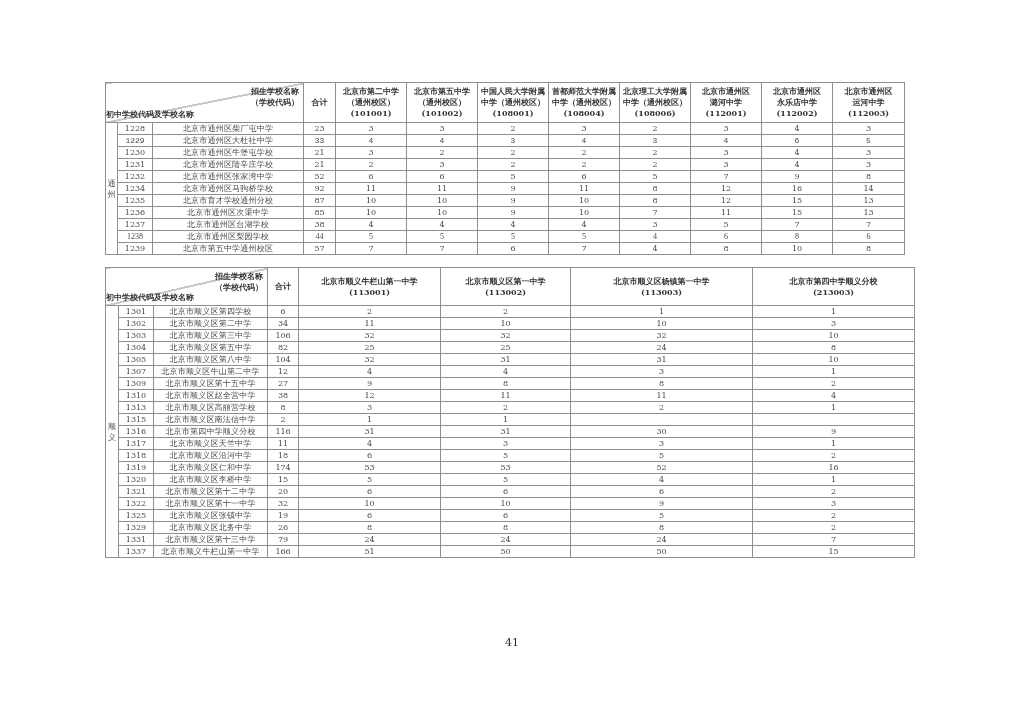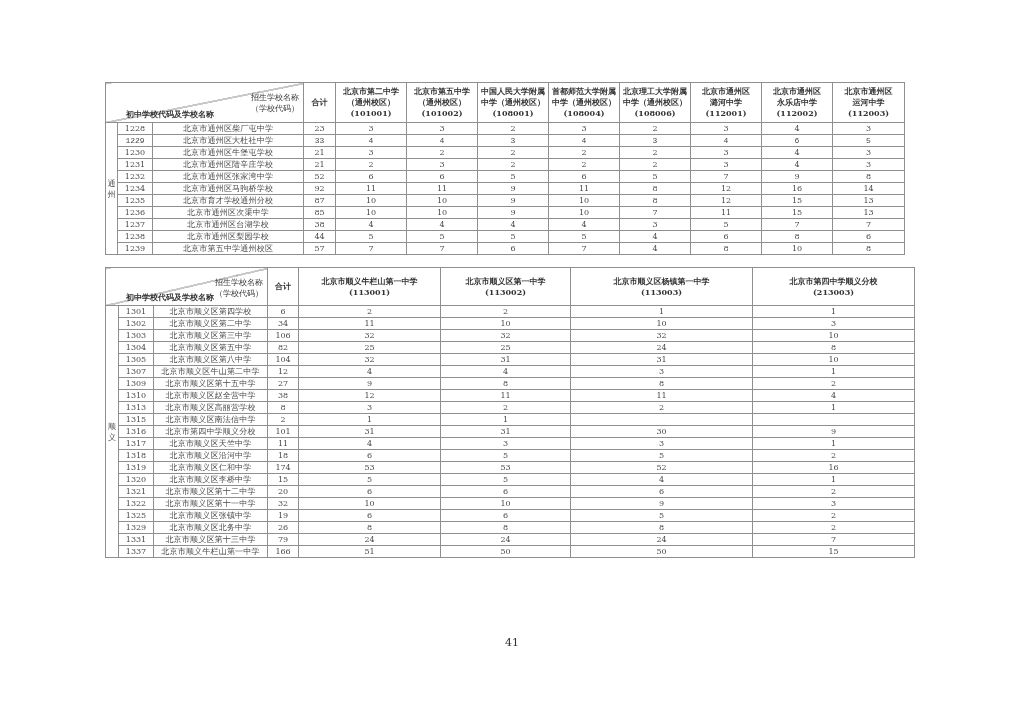--- a/index.html
+++ b/index.html
@@ -60,24 +60,24 @@
   th.corner-cell{
     position:relative;
     background-image:linear-gradient(to bottom right,
       transparent calc(50% - 0.5px),
       var(--border) calc(50% - 0.5px),
       var(--border) calc(50% + 0.5px),
       transparent calc(50% + 0.5px));
   }
   .corner-tr{
     position:absolute; top:3px; right:4px;
-    text-align:right; font-weight:normal; font-size:8px; line-height:10px;margin-top:6px;
+    text-align:right; font-weight:bold; font-size:8px; line-height:10px;
   }
   .corner-bl{
-    position:absolute; bottom:3px; left:20px;
+    position:absolute; bottom:3px; left:0;
     text-align:left; font-weight:bold; font-size:8px; line-height:10px;
   }
   .hline{ line-height:11px; }
   .page-number{
     position:absolute;
     top:636px; left:0; width:100%;
     text-align:center;
     font-size:11px;
     color:#2f2f2f;
     font-family:"DejaVu Serif","Liberation Serif",serif;
@@ -270,21 +270,21 @@
             <td class="total-cell">38</td>
             <td class="num-cell">4</td>
             <td class="num-cell">4</td>
             <td class="num-cell">4</td>
             <td class="num-cell">4</td>
             <td class="num-cell">3</td>
             <td class="num-cell">5</td>
             <td class="num-cell">7</td>
             <td class="num-cell">7</td>
           </tr>
-          <tr style="height: 12px;">
+          <tr style="height: 12px; font-family: Liberation Serif, serif;">
             <td class="code-cell">1238</td>
             <td class="name-cell">北京市通州区梨园学校</td>
             <td class="total-cell">44</td>
             <td class="num-cell">5</td>
             <td class="num-cell">5</td>
             <td class="num-cell">5</td>
             <td class="num-cell">5</td>
             <td class="num-cell">4</td>
             <td class="num-cell">6</td>
             <td class="num-cell">8</td>
@@ -437,21 +437,21 @@
             <td class="name-cell">北京市顺义区南法信中学</td>
             <td class="total-cell">2</td>
             <td class="num-cell">1</td>
             <td class="num-cell">1</td>
             <td class="num-cell"></td>
             <td class="num-cell"></td>
           </tr>
           <tr style="height: 12px;">
             <td class="code-cell">1316</td>
             <td class="name-cell">北京市第四中学顺义分校</td>
-            <td class="total-cell">101</td>
+            <td class="total-cell">116</td>
             <td class="num-cell">31</td>
             <td class="num-cell">31</td>
             <td class="num-cell">30</td>
             <td class="num-cell">9</td>
           </tr>
           <tr style="height: 12px;">
             <td class="code-cell">1317</td>
             <td class="name-cell">北京市顺义区天竺中学</td>
             <td class="total-cell">11</td>
             <td class="num-cell">4</td>

